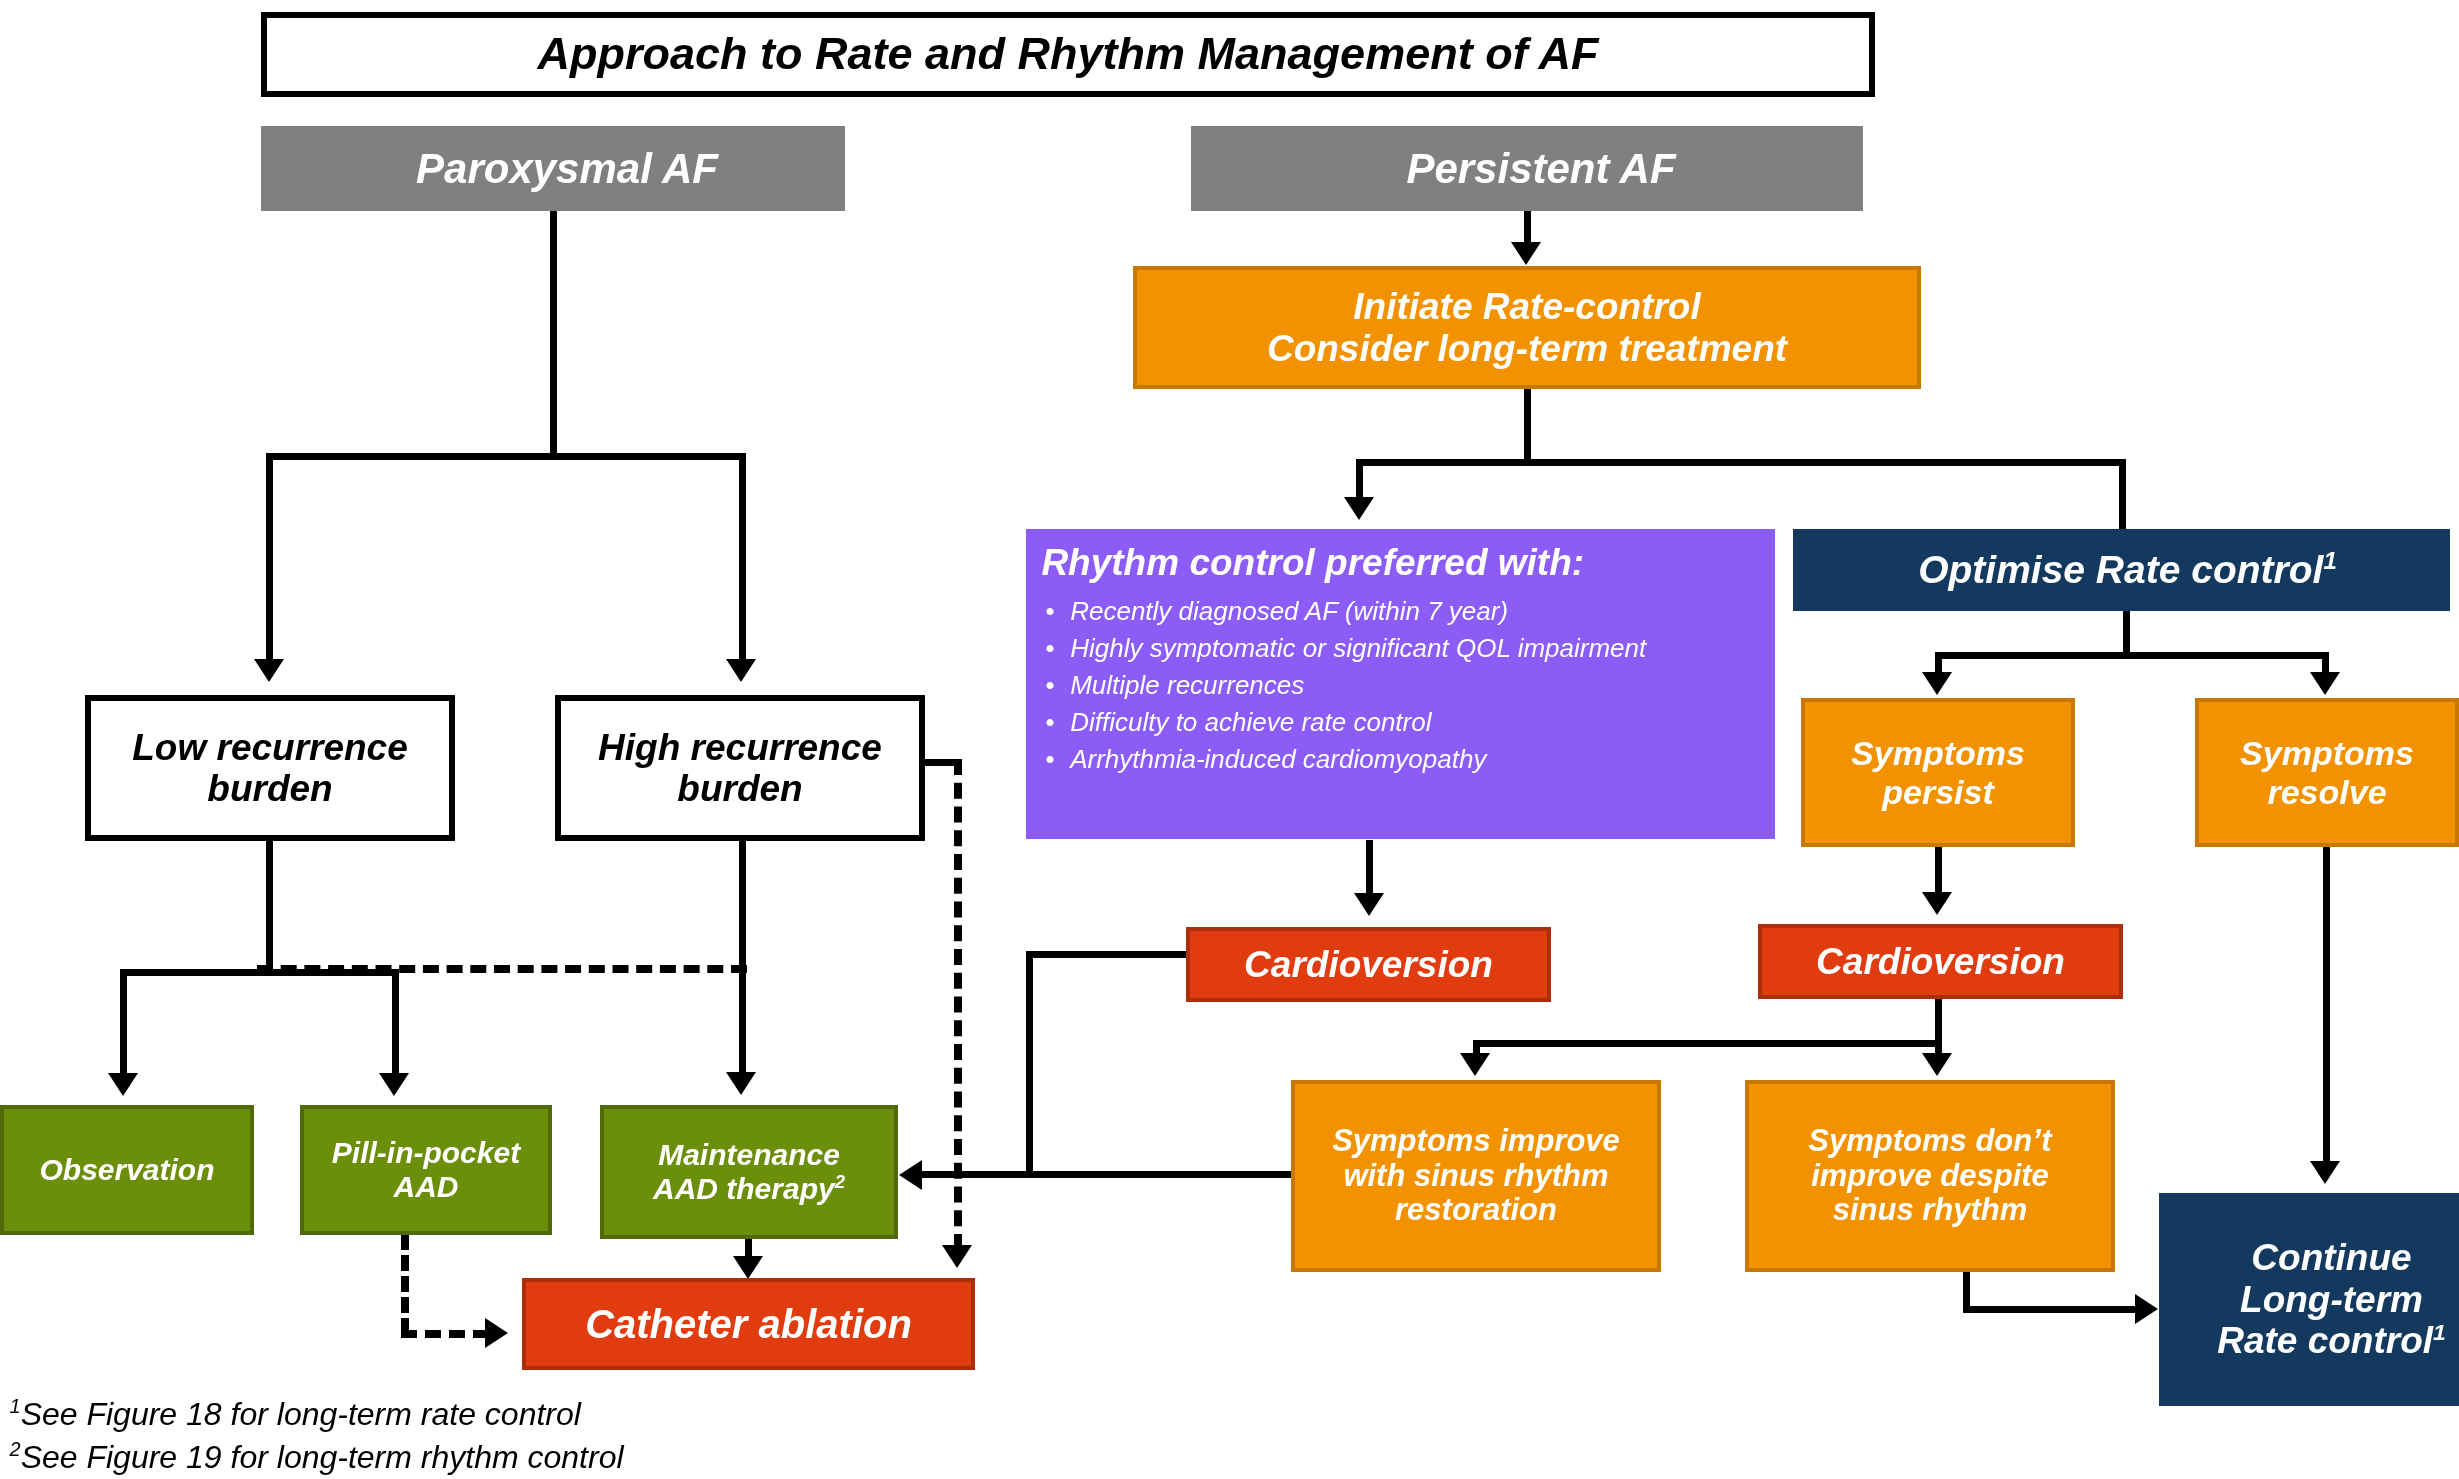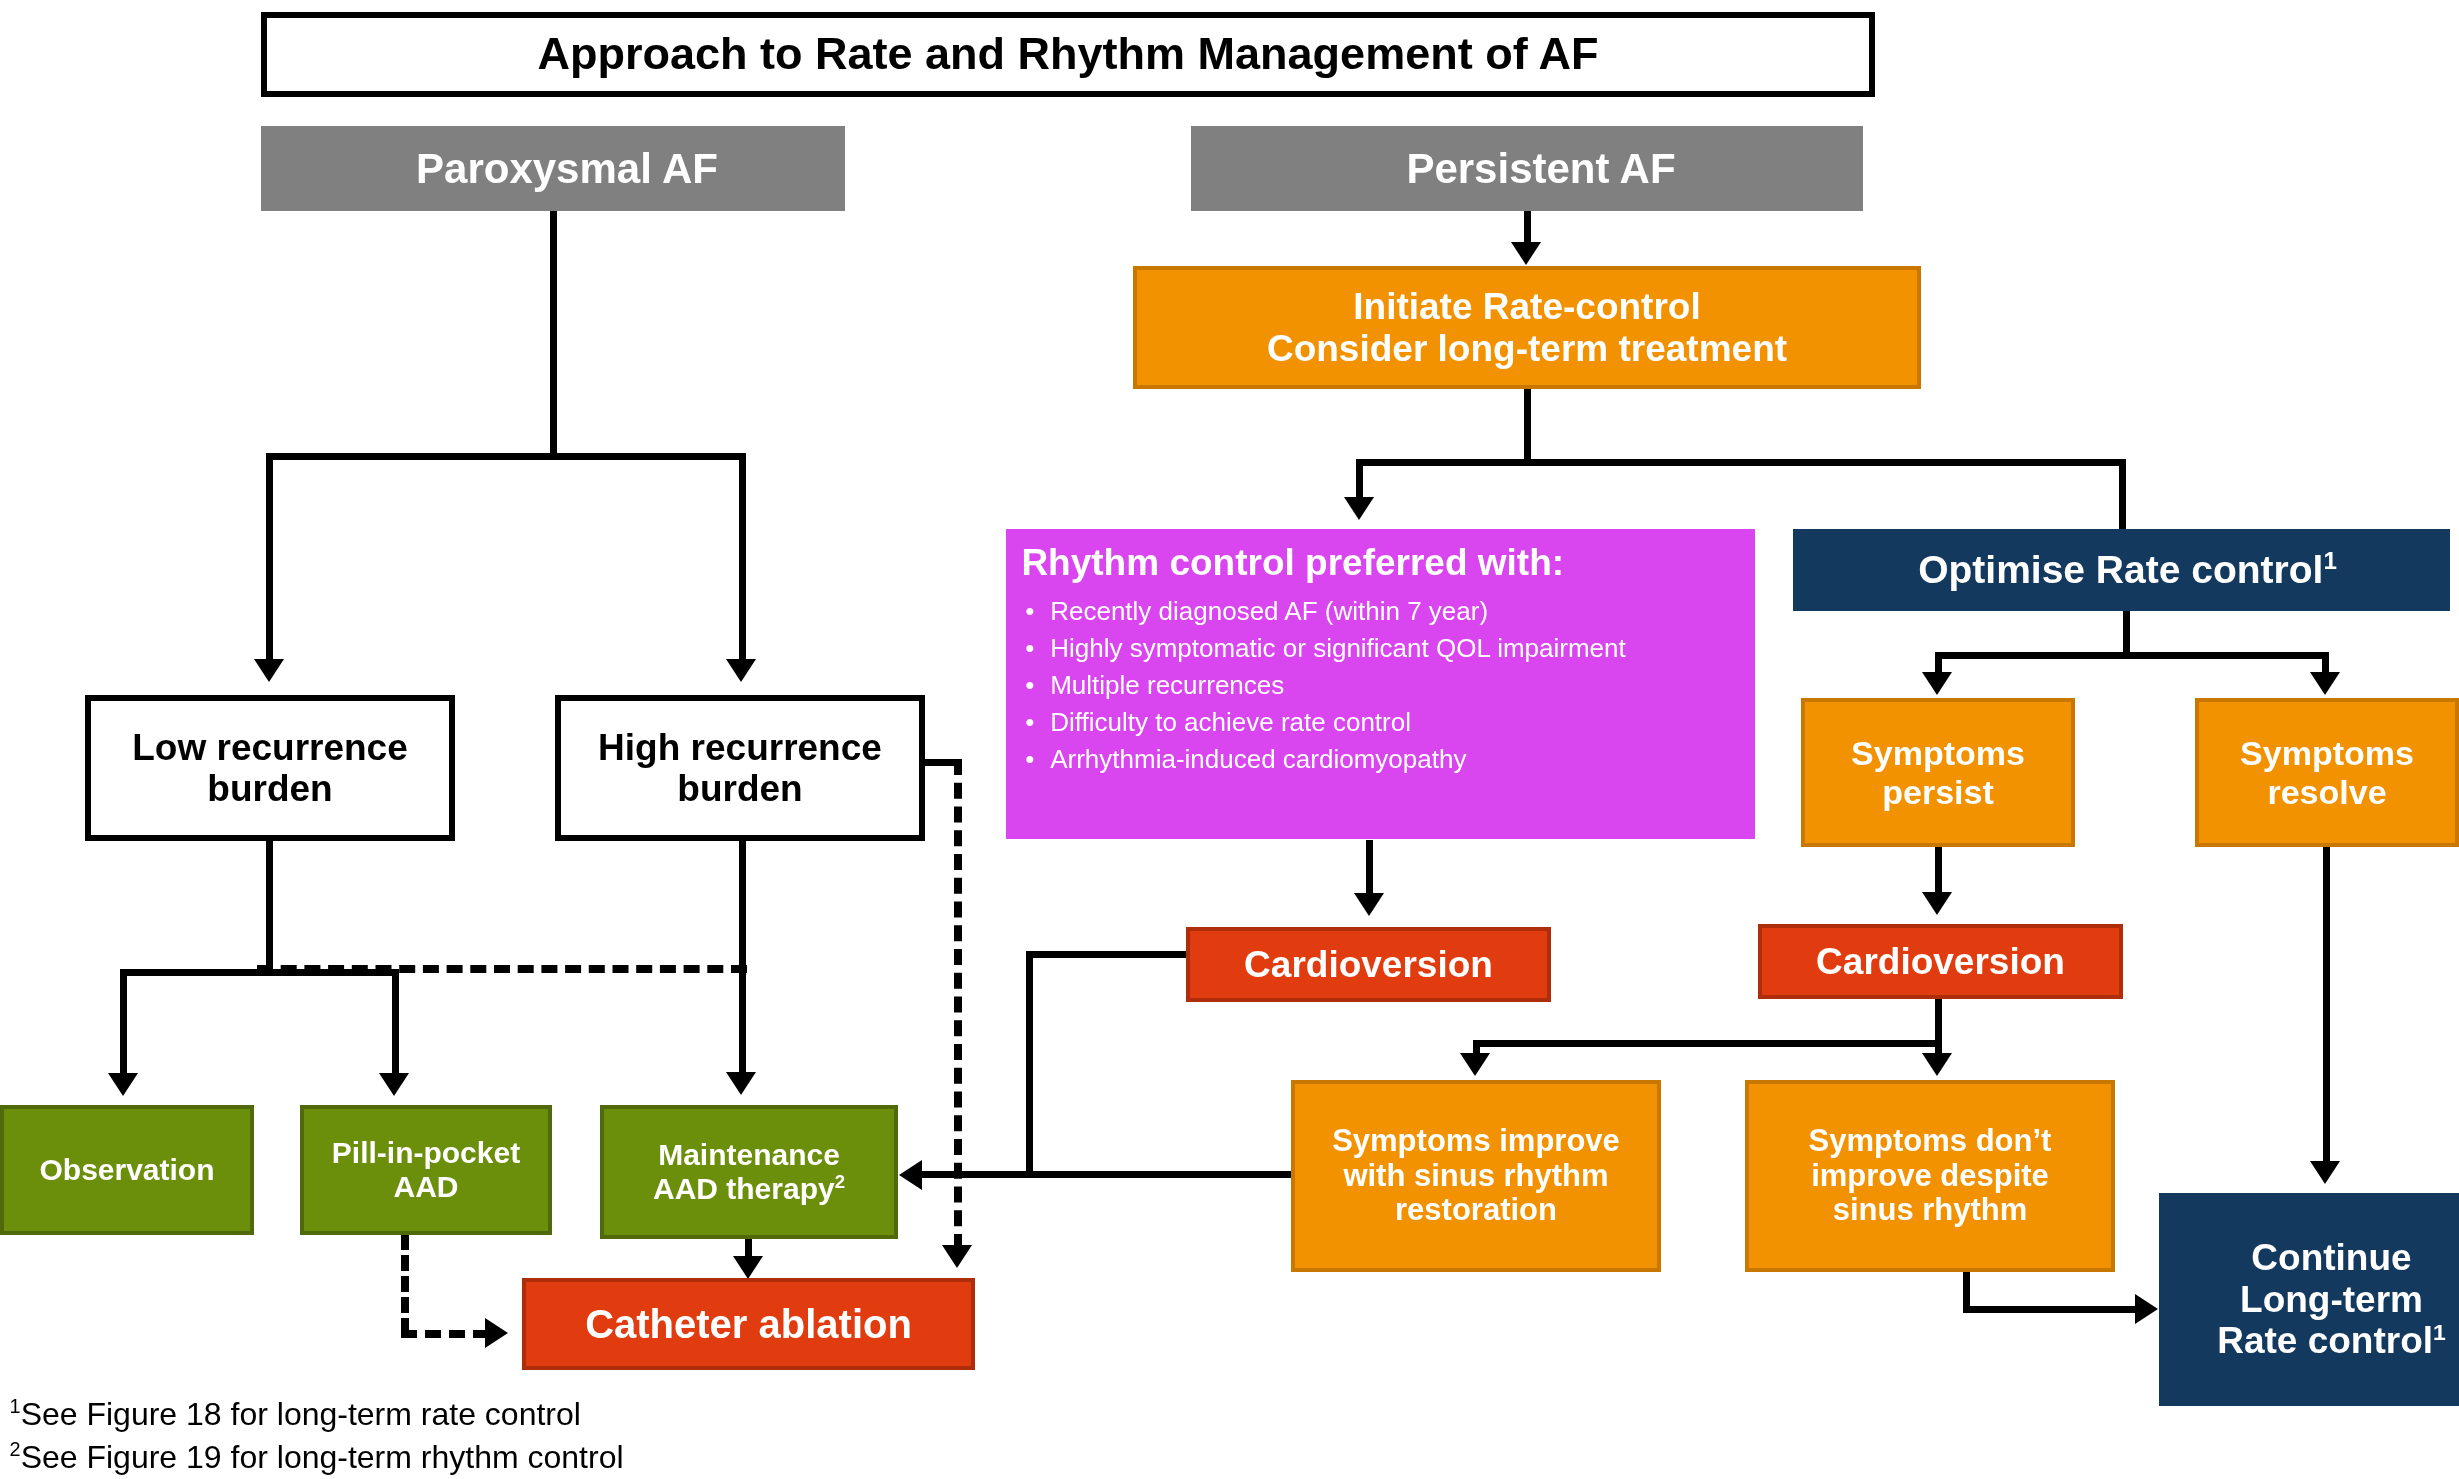--- a/index.html
+++ b/index.html
@@ -8,20 +8,21 @@
     padding: 0;
     background: #ffffff;
   }
   #canvas {
     position: relative;
     width: 2459px;
     height: 1479px;
     background: #ffffff;
     font-family: "Liberation Sans", sans-serif;
     overflow: hidden;
+    font-style: italic;
   }
 
   
   .node {
     position: absolute;
     box-sizing: border-box;
     display: flex;
     flex-direction: column;
     align-items: center;
     justify-content: center;
@@ -54,21 +55,21 @@
   .n-orange {
     background: #F39200;
     border: 4.8px solid #C87800;
   }
 
   
   .n-green {
     background: #6B8E0B;
     border: 4.8px solid #50690A;
   }
-  .n-green-plain { background: #d946ef; border: none; }
+  .n-green-plain { background: #8b5cf6; border: none; margin-left: 20px; }
 
   
   .n-red {
     background: #E03C10;
     border: 4.8px solid #AE2E0C;
   }
 
   
   .n-blue { background: #14395E; border: none; }
 

